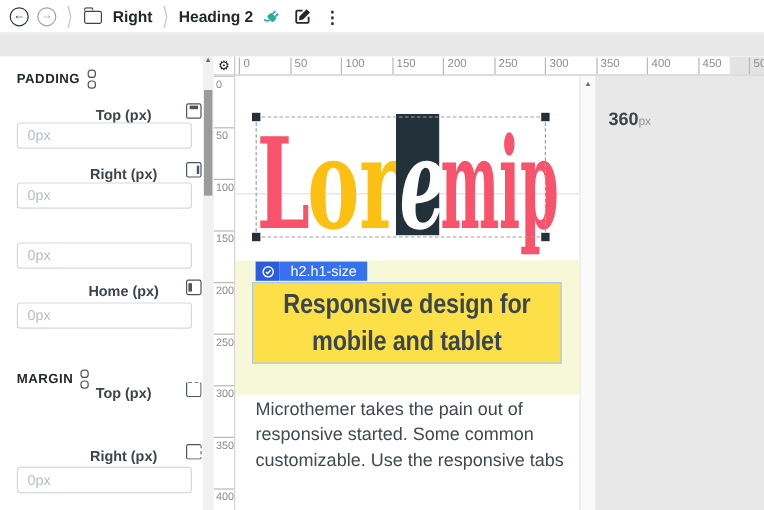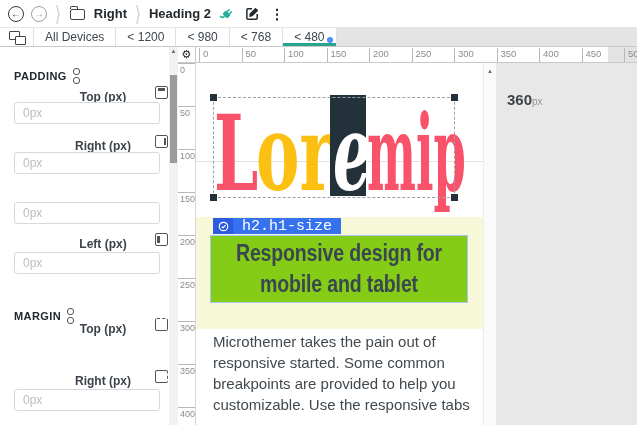--- a/index.html
+++ b/index.html
@@ -93,23 +93,23 @@
 
   #selection { position:absolute; left:17px; top:34px; width:242px; height:101px;
                border:1px dashed #9aa0a5; z-index:4; }
   .handle { position:absolute; width:7px; height:7px; background:#24313b; z-index:5; cursor:pointer; }
   .h-tl { left:-4px; top:-4px; } .h-tr { right:-4px; top:-4px; }
   .h-bl { left:-4px; bottom:-4px; } .h-br { right:-4px; bottom:-4px; }
 
   #yellow { position:absolute; left:0; right:0; top:154px; height:112px; background:var(--yellow,#f7f8d8); }
   #badge { position:absolute; left:17px; top:155px; height:16px; display:flex; align-items:stretch; z-index:6; cursor:pointer; }
   .badge-ic { background:#2a5be0; width:20px; display:flex; align-items:center; justify-content:center; }
-  .badge-tx { background:var(--badge,#3672f0); color:#fff; font-family:Liberation Mono, monospace;
-              font-size:15px; display:flex; align-items:center; padding:0 9px; }
-  #heading-box { position:absolute; left:14px; top:172px; width:258px; height:68px; background:#84cc16;
+  .badge-tx { background:var(--badge,#3672f0); color:#fff; font-family:Liberation Sans, sans-serif;
+              font-size:12px; display:flex; align-items:center; padding:0 9px; }
+  #heading-box { position:absolute; left:14px; top:172px; width:258px; height:68px; background:#fde047;
                  border:1px solid #a9c6f2; z-index:5; cursor:pointer; }
   #heading-box .htxt { width:100%; padding-top:2px; text-align:center; transform:scaleX(.85);
                        font-size:23px; font-weight:700; color:#3a4750; line-height:31px; letter-spacing:-0.2px; }
   #paragraph { position:absolute; left:17px; top:268px; width:262px; font-size:15px; line-height:21px;
                color:#41494f; z-index:1; cursor:text; }
   #paragraph div { white-space:nowrap; }
 </style>
 </head>
 <body>
 
@@ -137,37 +137,23 @@
     </span>
     <span class="tool-ic">
       <svg width="15" height="15" viewBox="0 0 16 16">
         <path d="M13 8.5 V13 a1 1 0 0 1 -1 1 H3 a1 1 0 0 1 -1 -1 V4 a1 1 0 0 1 1 -1 H7.5" fill="none" stroke="#23282d" stroke-width="1.6"></path>
         <path d="M11.2 1.8 l3 3 L8 11 l-3.6 .6 .6 -3.6 z" fill="#23282d"></path>
       </svg>
     </span>
     <span class="tool-ic dots">⋮</span>
   </div>
 
-  <div id="row2">
-    <div class="devcell">
-      <span class="devicon"></span>
-    </div>
-    <div class="bp-tab">All Devices</div>
-    <div class="bp-tab">&lt; 1200</div>
-    <div class="bp-tab">&lt; 980</div>
-    <div class="bp-tab">&lt; 768</div>
-    <div class="bp-tab active">
-      <span>&lt; 480</span>
-      <span class="bp-dot"></span>
-    </div>
-    <div class="bp-fill"></div>
-  </div>
 
   <div id="sidebar">
-    <div class="sec-title" style="top:21px">
+    <div class="sec-title" style="top:11px">
       <span>PADDING</span>
       <span class="chain">
           <i></i>
           <i></i>
         </span>
     </div>
 
     <div class="fieldrow" style="top:40px">
       <span class="frow-label">Top (px)</span>
       <span class="boxicon pt">
@@ -180,21 +166,21 @@
       <span class="frow-label">Right (px)</span>
       <span class="boxicon pr">
           <i></i>
         </span>
     </div>
     <input class="sb-input" style="top: 105px;" placeholder="0px">
 
     <input class="sb-input" style="top: 155px;" placeholder="0px">
 
     <div class="fieldrow" style="top:187px">
-      <span class="frow-label">Left (px)</span>
+      <span class="frow-label">Home (px)</span>
       <span class="boxicon pl">
           <i></i>
         </span>
     </div>
     <input class="sb-input" style="top: 205px;" placeholder="0px">
 
     <div class="sec-title" style="top:261px">
       <span>MARGIN</span>
       <span class="chain">
           <i></i>
@@ -285,21 +271,20 @@
       <div id="heading-box">
         <div class="htxt">
           <div>Responsive design for</div>
           <div>mobile and tablet</div>
         </div>
       </div>
 
       <div id="paragraph">
         <div>Microthemer takes the pain out of</div>
         <div>responsive started. Some common</div>
-        <div>breakpoints are provided to help you</div>
         <div>customizable. Use the responsive tabs</div>
       </div>
     </div>
 
     <div id="pv-scroll">
       <span class="scroll-up" style="top:5px">▲</span>
     </div>
 
     <div id="vp-size">
       <span class="n">360</span><span class="u">px</span>

